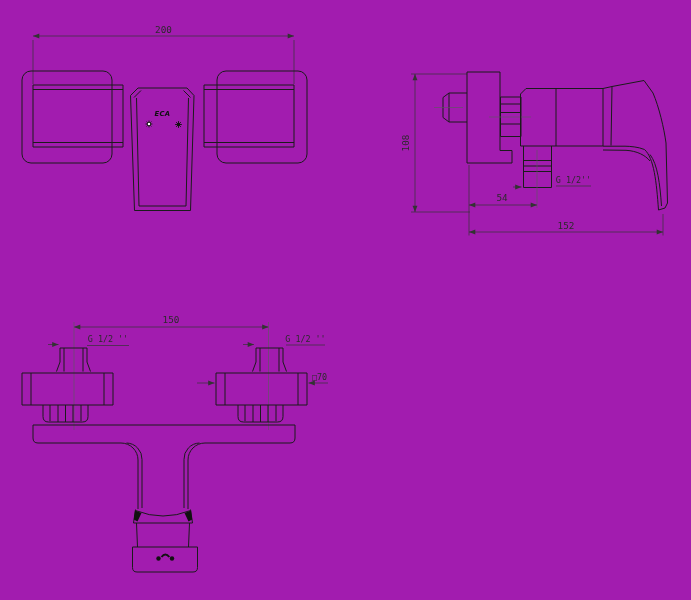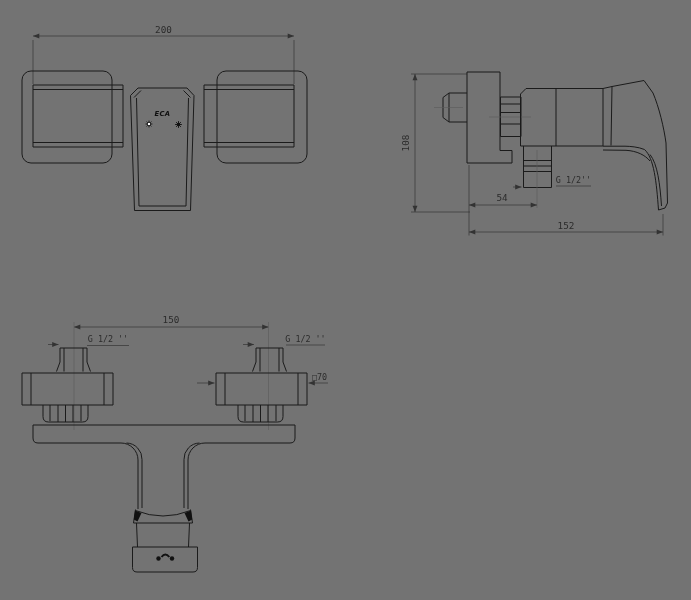--- a/index.html
+++ b/index.html
@@ -1,16 +1,16 @@
 <!DOCTYPE html>
 <html><head>
 <meta charset="utf-8">
 <style>
   html,body{margin:0;padding:0;background:#fff;}
-  .stage{position:relative;width:691px;height:600px;background:#737373;overflow:hidden;}
+  .stage{position:relative;width:691px;height:600px;background:#a21caf;overflow:hidden;}
   .ln{stroke:#1b1b1b;stroke-width:1;fill:none;stroke-linejoin:round;stroke-linecap:butt;}
   .thin{stroke:#5a5a5a;stroke-width:0.6;fill:none;}
   .dim{stroke:#333;stroke-width:0.7;fill:none;}
   .fill{fill:#111;stroke:none;}
   .txt{font-family:"DejaVu Sans Mono","Liberation Mono",monospace;font-size:9.3px;fill:#2b2b2b;}
   .txts{font-family:"DejaVu Sans Mono","Liberation Mono",monospace;font-size:8.4px;fill:#2b2b2b;}
   .logo{font-family:"DejaVu Sans","Liberation Sans",sans-serif;font-size:6.8px;font-weight:bold;font-style:italic;fill:#101010;letter-spacing:.3px;}
 </style>
 </head>
 <body>

